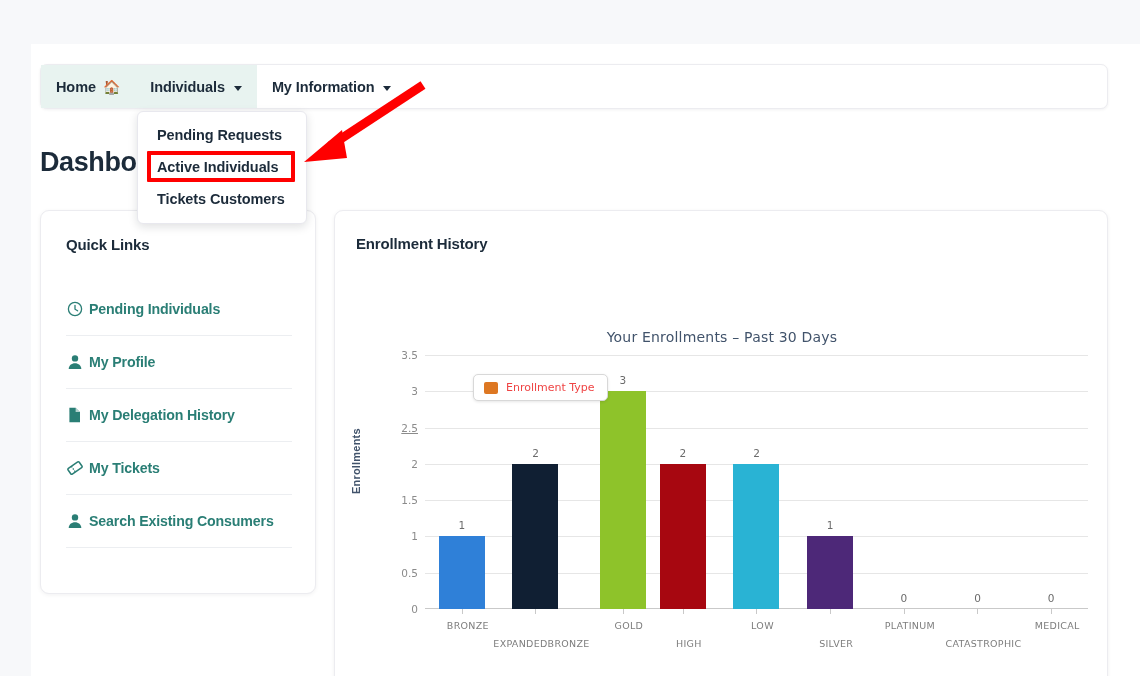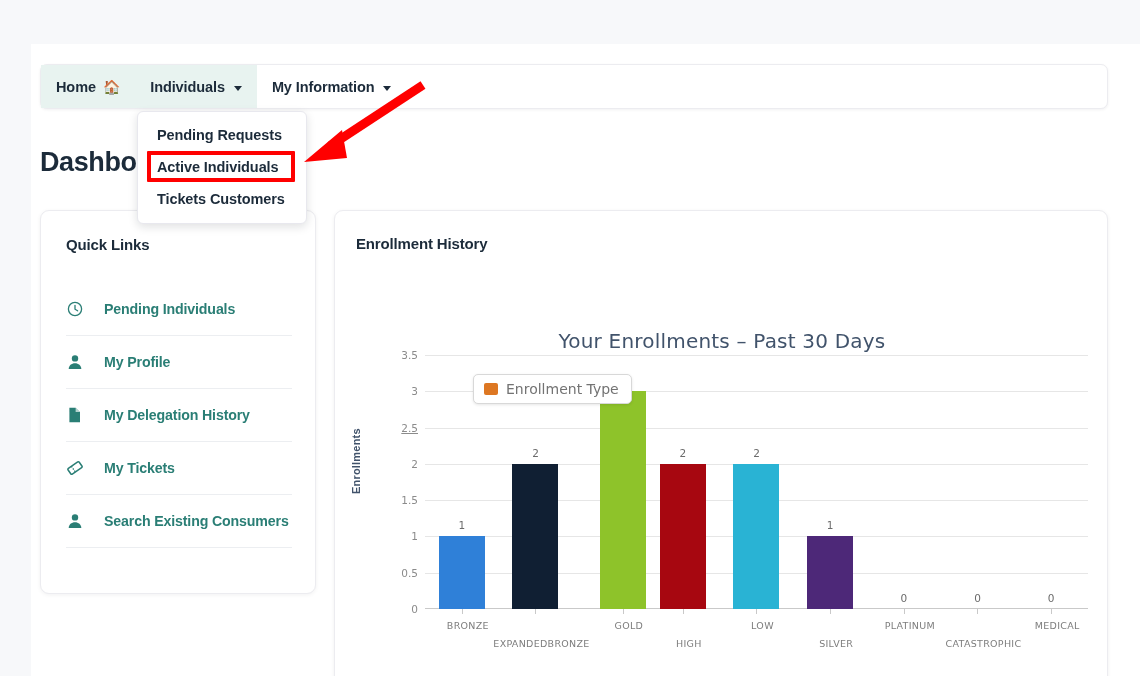--- a/index.html
+++ b/index.html
@@ -107,21 +107,21 @@
 
   .card-title {
     font-size: 15px; font-weight: bold; color: #1c2b3a;
     letter-spacing: -0.15px;
   }
   .quick-card .card-title { position: absolute; left: 25px; top: 25px; }
   .chart-card .card-title { position: absolute; left: 21px; top: 24px; }
 
   .ql-list { position: absolute; left: 25px; top: 72px; width: 226px; }
   .ql-item {
-    display: flex; align-items: center; gap: 21px;
+    display: flex; align-items: center; gap: 6px;
     height: 53px;
     border-bottom: 1px solid #eceef1;
     cursor: pointer;
   }
   .ql-label {
     font-size: 14.2px; font-weight: bold;
     color: #2a7e75; letter-spacing: -0.15px;
     white-space: nowrap;
   }
   .ql-icon {
@@ -131,21 +131,21 @@
   }
 
   
   .chart-wrap {
     position: absolute; left: 21px; top: 108px;
     width: 732px; height: 355px;
   }
   .chart-title {
     position: absolute; left: 0; top: 10px; width: 100%;
     text-align: center;
-    font-size: 20px; color: #41536b;
+    font-size: 14px; color: #41536b;
     font-family: "DejaVu Sans", sans-serif;
     letter-spacing: 0.2px;
   }
   .ylabel {
     position: absolute;
     left: -6px; top: 175px;
     transform: rotate(-90deg);
     transform-origin: left top;
     font-size: 11px; font-weight: bold;
     color: #41536b; letter-spacing: 0.2px;
@@ -209,21 +209,21 @@
     border-radius: 5px;
     padding: 6px 12px 6px 10px;
     box-shadow: 0 1px 3px rgba(0,0,0,0.10);
     z-index: 8;
   }
   .legend-swatch {
     width: 14px; height: 12px; border-radius: 2px;
     flex: 0 0 14px;
   }
   .legend-text {
-    font-size: 14px; color: #737373;
+    font-size: 11px; color: #ef4444;
     white-space: nowrap;
     font-family: "DejaVu Sans", sans-serif;
   }
 </style>
 </head>
 <body>
 
 <div id="app">
 
   <div class="page-bg"></div>

